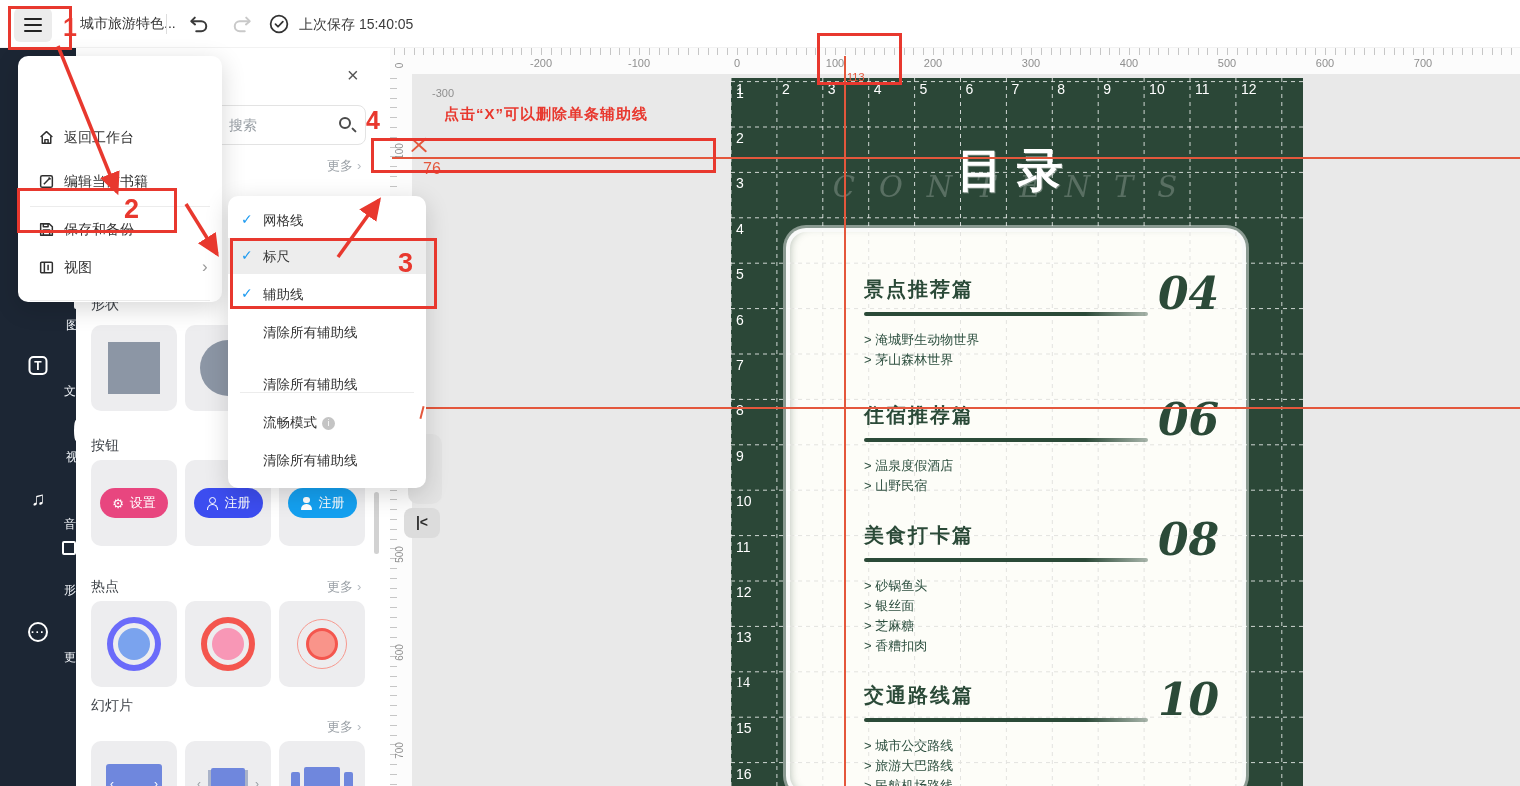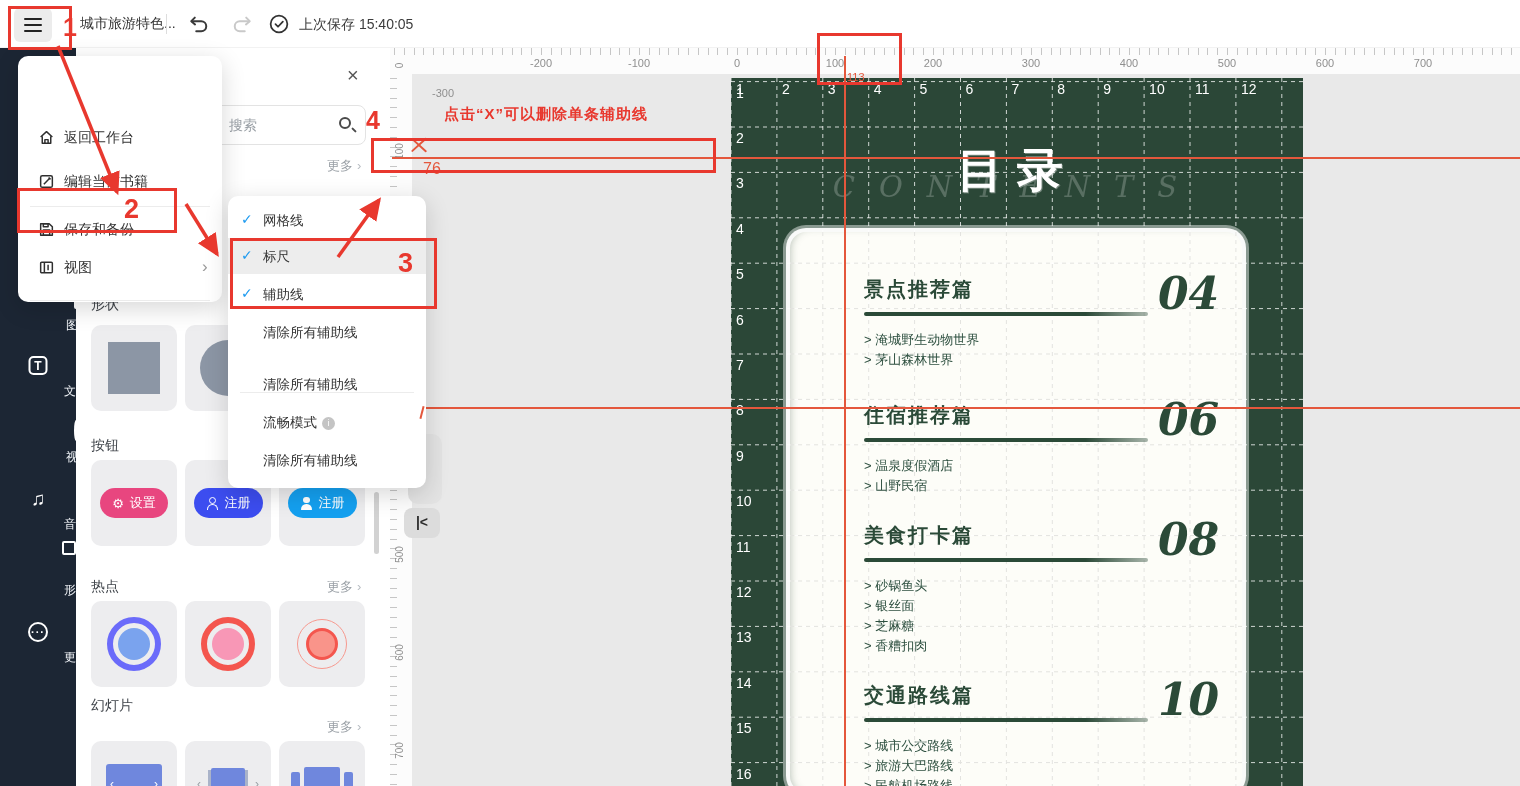--- a/index.html
+++ b/index.html
@@ -243,21 +243,21 @@
         <span class="abs glab" style="left: 5px; top: 142.8px;">4</span>
         <span class="abs glab" style="left: 5px; top: 188.2px;">5</span>
         <span class="abs glab" style="left: 5px; top: 233.6px;">6</span>
         <span class="abs glab" style="left: 5px; top: 279px;">7</span>
         <span class="abs glab" style="left: 5px; top: 324.4px;">8</span>
         <span class="abs glab" style="left: 5px; top: 369.8px;">9</span>
         <span class="abs glab" style="left: 5px; top: 415.2px;">10</span>
         <span class="abs glab" style="left: 5px; top: 460.6px;">11</span>
         <span class="abs glab" style="left: 5px; top: 506px;">12</span>
         <span class="abs glab" style="left: 5px; top: 551.4px;">13</span>
-        <span class="abs glab" style="left: 5px; top: 596.8px;">14</span>
+        <span class="abs glab" style="left: 5px; top: 596.8px; font-family: Liberation Serif, serif;">14</span>
         <span class="abs glab" style="left: 5px; top: 642.2px;">15</span>
         <span class="abs glab" style="left: 5px; top: 687.6px;">16</span>
       </div>
     <div class="watermark">CONTENTS</div>
     <div class="page-title">目录</div>
 
     <div class="toc-sec" style="top:198px">
       <div class="toc-title">景点推荐篇</div>
       <div class="toc-line"></div>
       <div class="toc-num">04</div>

